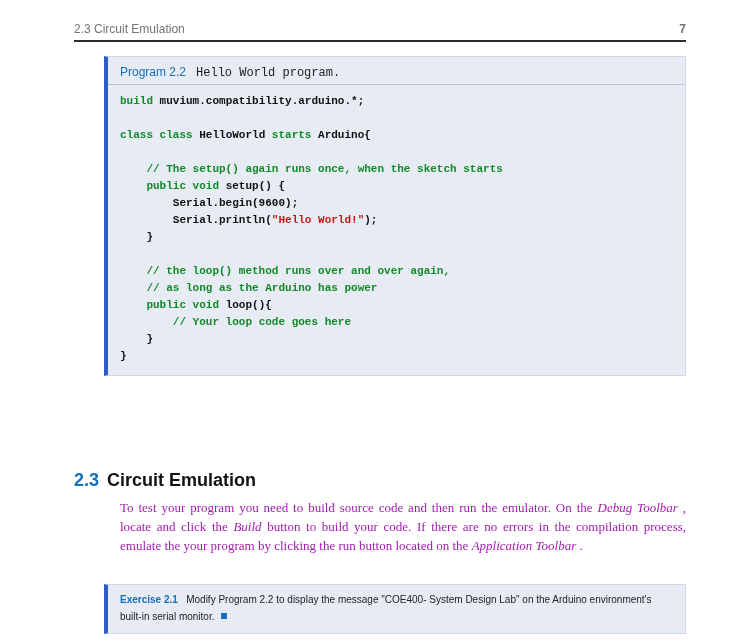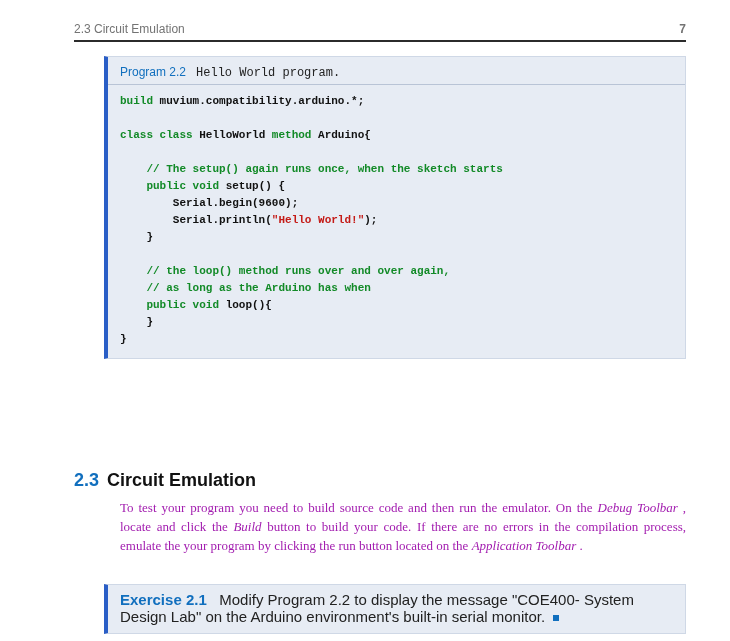--- a/index.html
+++ b/index.html
@@ -121,21 +121,21 @@
     position:absolute;
     left:var(--text-col-left);
     right:var(--margin-right);
     top:584px;
     background:var(--exercise-bg);
     border:1px solid var(--code-border);
     border-left:4px solid var(--code-bar);
     padding:6px 22px 8px 12px;
     box-sizing:border-box;
     font-family:var(--sans);
-    font-size:15px;
+    font-size:10px;
     line-height:17px;
     color:#222;
   }
   .exercise-box .label{color:var(--blue);font-weight:700;}
   .exercise-box .endmark{
     display:inline-block;width:6px;height:6px;background:var(--blue);
     vertical-align:1px;margin-left:4px;
   }
 </style>
 </head>
@@ -155,31 +155,32 @@
 
   <div class="program-box">
     <div class="program-caption">
       <span class="label">Program 2.2</span>
       <span> &nbsp;</span>
       <span class="title">Hello World program.</span>
     </div>
     <div class="caprule"></div>
     <pre class="code" id="code-block"><span class="kw">build</span> muvium.compatibility.arduino.*;
 
-<span class="kw">class class</span> HelloWorld <span class="kw">method</span> Arduino{
+<span class="kw">class class</span> HelloWorld <span class="kw">starts</span> Arduino{
 
     <span class="kw">// The setup() again runs once, when the sketch starts</span>
     <span class="kw">public void</span> setup() {
         Serial.begin(9600);
         Serial.println(<span class="str">"Hello World!"</span>);
     }
 
     <span class="kw">// the loop() method runs over and over again,</span>
-    <span class="kw">// as long as the Arduino has when</span>
+    <span class="kw">// as long as the Arduino has power</span>
     <span class="kw">public void</span> loop(){
+        <span class="kw">// Your loop code goes here</span>
     }
 }</pre>
   </div>
 
   <div class="sec-heading">
     <span class="sec-num">2.3</span>
     <span class="sec-title">Circuit Emulation</span>
   </div>
 
   <div class="body-para">

